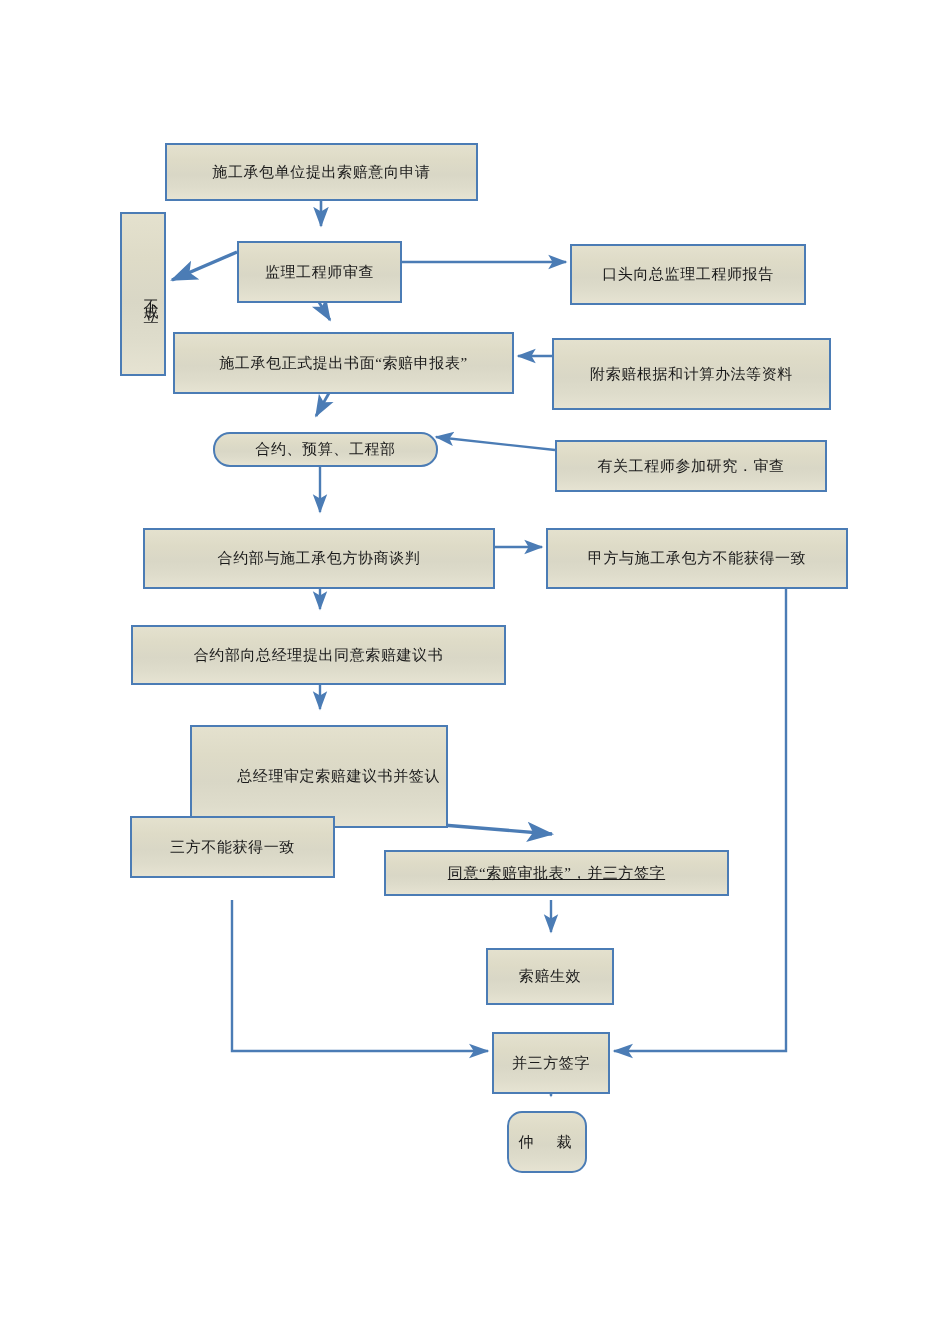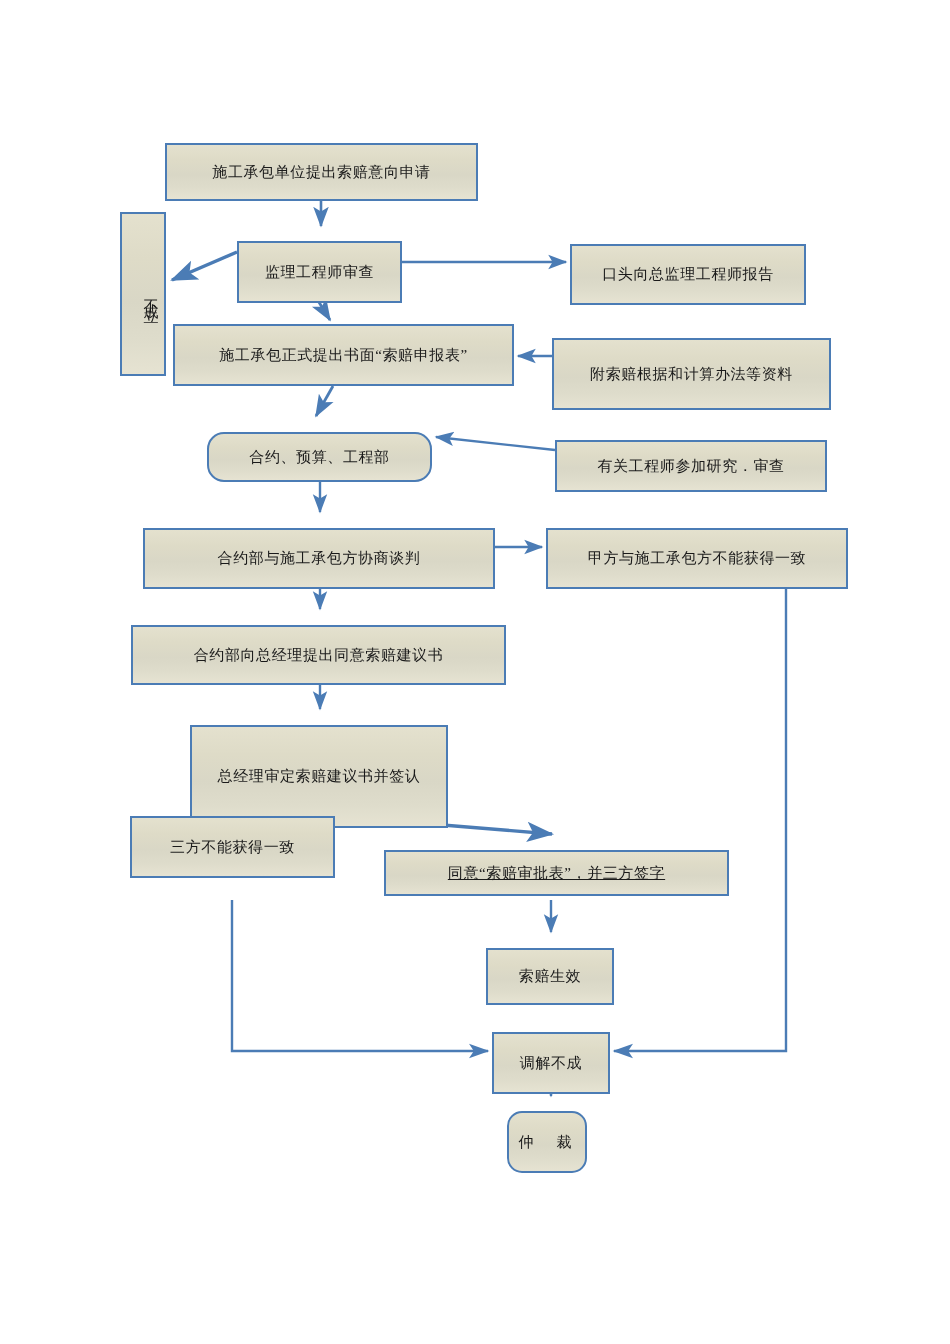--- a/index.html
+++ b/index.html
@@ -128,54 +128,54 @@
       </div>
       <div class="node vertical" style="left: 120px; top: 200px; width: 46px; height: 164px;">
         <span class="node-label">不成立</span>
       </div>
       <div class="node" style="left: 237px; top: 229px; width: 165px; height: 62px;">
         <span class="node-label">监理工程师审查</span>
       </div>
       <div class="node" style="left: 570px; top: 232px; width: 236px; height: 61px;">
         <span class="node-label">口头向总监理工程师报告</span>
       </div>
-      <div class="node" style="left: 173px; top: 312px; width: 341px; height: 62px;">
+      <div class="node" style="left: 173px; top: 320px; width: 341px; height: 62px;">
         <span class="node-label">施工承包正式提出书面“索赔申报表”</span>
       </div>
       <div class="node" style="left: 552px; top: 326px; width: 279px; height: 72px;">
         <span class="node-label">附索赔根据和计算办法等资料</span>
       </div>
-      <div class="node" style="left: 207px; top: 420px; width: 225px; height: 50px; border-radius: 17px;">
+      <div class="node" style="left: 213px; top: 420px; width: 225px; height: 35px; border-radius: 17px;">
         <span class="node-label">合约、预算、工程部</span>
       </div>
       <div class="node" style="left: 555px; top: 428px; width: 272px; height: 52px;">
         <span class="node-label">有关工程师参加研究．审查</span>
       </div>
       <div class="node" style="left: 143px; top: 516px; width: 352px; height: 61px;">
         <span class="node-label">合约部与施工承包方协商谈判</span>
       </div>
       <div class="node" style="left: 546px; top: 516px; width: 302px; height: 61px; align-items: center;">
         <span class="node-label">甲方与施工承包方不能获得一致</span>
       </div>
       <div class="node" style="left: 131px; top: 613px; width: 375px; height: 60px;">
         <span class="node-label">合约部向总经理提出同意索赔建议书</span>
       </div>
-      <div class="node" style="left: 190px; top: 713px; width: 258px; height: 103px;">
+      <div class="node" style="left: 190px; top: 713px; width: 258px; height: 103px; text-align: right;">
         <span class="node-label">总经理审定索赔建议书并签认</span>
       </div>
       <div class="node" style="left: 130px; top: 804px; width: 205px; height: 62px;">
         <span class="node-label">三方不能获得一致</span>
       </div>
       <div class="node" style="left: 384px; top: 838px; width: 345px; height: 46px; text-decoration: underline;">
         <span class="node-label">同意“索赔审批表”，并三方签字</span>
       </div>
       <div class="node" style="left: 486px; top: 936px; width: 128px; height: 57px;">
         <span class="node-label">索赔生效</span>
       </div>
       <div class="node" style="left: 492px; top: 1020px; width: 118px; height: 62px;">
-        <span class="node-label">调解不成</span>
+        <span class="node-label">并三方签字</span>
       </div>
       <div class="node wide-spaced" style="left: 507px; top: 1099px; width: 80px; height: 62px;">
         <span class="node-label">仲　裁</span>
       </div>
     </div>
 
 </div>
 
 </body></html>

